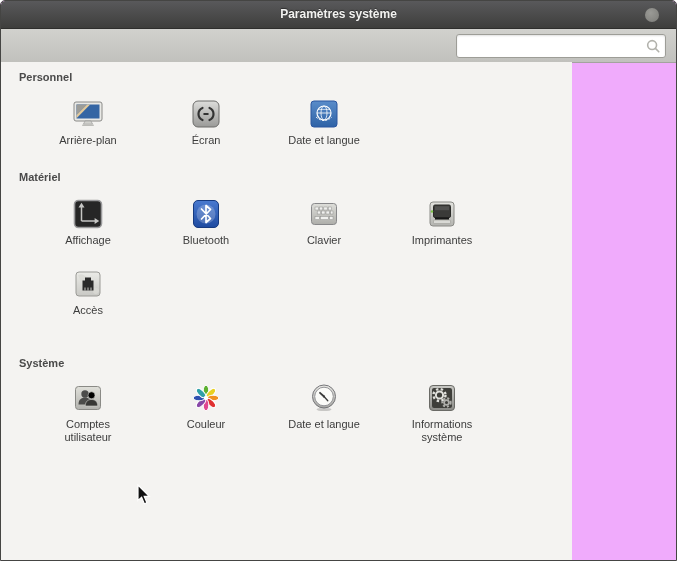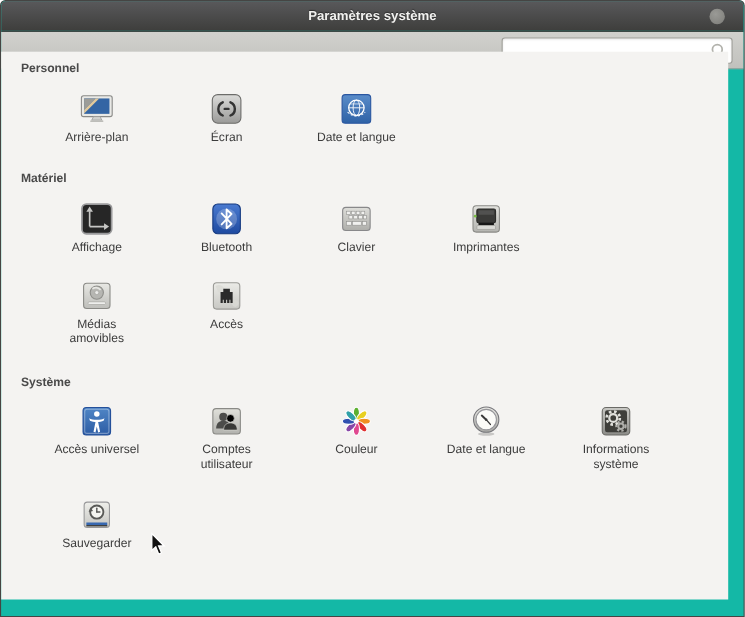--- a/index.html
+++ b/index.html
@@ -1,33 +1,33 @@
 <!DOCTYPE html>
 <html><head>
 <meta charset="utf-8">
 <style>
   html,body{margin:0;padding:0;background:#ffffff;width:677px;height:561px;overflow:hidden;
     font-family:"Liberation Sans","DejaVu Sans",sans-serif;}
   .window{position:absolute;left:0;top:0;width:675px;height:559px;border:1px solid #454543;
-    border-radius:5px 5px 0 0;background:#14b8a6;overflow:hidden;}
+    border-radius:5px 5px 0 0;background:#f0abfc;overflow:hidden;}
   .titlebar{position:absolute;left:0;top:0;width:100%;height:27px;
     background:linear-gradient(#59595b,#3e3e3c);border-bottom:1px solid #2e2e2c;
     border-radius:4px 4px 0 0;}
   .titlebar .title{position:absolute;left:0;right:0;top:6px;text-align:center;
     color:#f2f2f0;font-size:12px;font-weight:bold;text-shadow:0 -1px 1px rgba(0,0,0,.45);}
   .win-btn{position:absolute;right:17px;top:7px;width:14px;height:14px;border-radius:50%;
     background:radial-gradient(circle at 40% 35%,#9a9a96,#7c7c78);}
   .toolbar{position:absolute;left:0;top:28px;width:100%;height:33px;
     background:linear-gradient(#d1d1cd,#c1c1bd);border-bottom:1px solid #a3a39f;}
   .search{position:absolute;right:10px;top:5px;width:208px;height:22px;background:#ffffff;
     border:1px solid #9d9d97;border-radius:3px;box-shadow:inset 0 1px 2px rgba(0,0,0,.12);}
   .search input{position:absolute;left:6px;top:1px;width:172px;height:18px;border:none;outline:none;
     font-size:12px;color:#333;background:transparent;}
   .search svg{position:absolute;right:4px;top:3px;}
-  .content{position:absolute;left:0;top:46px;width:661px;height:498px;background:#f4f3f1;}
+  .content{position:absolute;left:0;top:61px;width:571px;height:498px;background:#f4f3f1;}
   .sect{position:absolute;left:18px;font-size:11px;font-weight:bold;color:#4a4a4a;}
   .row{position:absolute;left:28px;display:flex;}
   .cell{width:118px;display:flex;flex-direction:column;align-items:center;cursor:default;}
   .cell .ic{width:32px;height:32px;display:block;}
   .cell .lbl{margin-top:4px;font-size:11px;line-height:13px;color:#3c3c3c;text-align:center;
     white-space:pre-line;}
   .cursor{position:absolute;left:137px;top:484px;pointer-events:none;}
 </style>
 </head>
 <body>
@@ -171,37 +171,20 @@
           <rect x="9" y="19.5" width="14" height="2.2" fill="#171717"></rect>
           <rect x="7.5" y="22" width="17" height="3.6" rx="1" fill="#d9d9d5" stroke="#9a9a96" stroke-width=".6"></rect>
           <circle cx="6" cy="13.5" r="1.2" fill="#7ac143"></circle>
         </svg>
         <div class="lbl">Imprimantes</div>
       </div>
     </div>
 
     <div class="row" style="top:206px">
 
-      <div class="cell">
-        <svg class="ic" viewBox="0 0 32 32">
-          <defs>
-              <linearGradient id="g-md" x1="0" y1="0" x2="0" y2="1">
-            <stop offset="0" stop-color="#e8e8e4"></stop>
-                <stop offset="1" stop-color="#bebeba"></stop>
-              </linearGradient>
-            </defs>
-          <rect x="4" y="4.5" width="24" height="23" rx="3" fill="url(#g-md)" stroke="#8a8a86"></rect>
-          <circle cx="16" cy="13" r="6" fill="#b6b6b2" stroke="#8e8e8a"></circle>
-          <path d="M12,9.5 a6,6 0 0 1 7.5,1" fill="none" stroke="#e8e8e4" stroke-width="1.6"></path>
-          <circle cx="16" cy="13" r="1.8" fill="#ececea" stroke="#9a9a96" stroke-width=".5"></circle>
-          <rect x="8" y="21.5" width="16" height="2.2" rx="1.1" fill="#f6f6f4" stroke="#9a9a96" stroke-width=".5"></rect>
-        </svg>
-        <div class="lbl">Médias
-amovibles</div>
-      </div>
 
       <div class="cell">
         <svg class="ic" viewBox="0 0 32 32">
           <defs>
               <linearGradient id="g-nw" x1="0" y1="0" x2="0" y2="1">
             <stop offset="0" stop-color="#ebebe7"></stop>
                 <stop offset="1" stop-color="#c8c8c4"></stop>
               </linearGradient>
             </defs>
           <rect x="4" y="4" width="24" height="24" rx="3" fill="url(#g-nw)" stroke="#9a9a96"></rect>
@@ -216,36 +199,20 @@
         </svg>
         <div class="lbl">Accès</div>
       </div>
 
 
     </div>
 
     <div class="sect" style="top:295px">Système</div>
     <div class="row" style="top:320px">
 
-      <div class="cell">
-        <svg class="ic" viewBox="0 0 32 32">
-          <defs>
-              <linearGradient id="g-ua" x1="0" y1="0" x2="0" y2="1">
-            <stop offset="0" stop-color="#5086c6"></stop>
-                <stop offset="1" stop-color="#2c5ca4"></stop>
-              </linearGradient>
-            </defs>
-          <rect x="3.5" y="3.5" width="25" height="25" rx="3" fill="url(#g-ua)" stroke="#24509a"></rect>
-          <rect x="5" y="5" width="22" height="22" rx="2" fill="none" stroke="rgba(255,255,255,.35)"></rect>
-          <circle cx="16" cy="9.3" r="2.5" fill="#fff"></circle>
-          <path d="M9,13.2 C12,15.2 20,15.2 23,13.2 L22.2,15.4 C19.2,17 12.8,17 9.8,15.4 Z" fill="#fff"></path>
-          <path d="M14.9,16.2 L13,25.6 L14.8,26.1 L16,20.8 L17.2,26.1 L19,25.6 L17.1,16.2 Z" fill="#fff"></path>
-        </svg>
-        <div class="lbl">Accès universel</div>
-      </div>
 
       <div class="cell">
         <svg class="ic" viewBox="0 0 32 32">
           <defs>
               <linearGradient id="g-uc" x1="0" y1="0" x2="0" y2="1">
             <stop offset="0" stop-color="#e0e0da"></stop>
                 <stop offset="1" stop-color="#b2b2ae"></stop>
               </linearGradient>
             </defs>
           <rect x="3.5" y="4.5" width="25" height="23" rx="3" fill="url(#g-uc)" stroke="#8a8a86"></rect>
@@ -307,39 +274,19 @@
           <circle cx="13.5" cy="13" r="3.6" fill="none" stroke="#e0e0dc" stroke-width="2"></circle>
           <circle cx="13.5" cy="13" r="6" fill="none" stroke="#e0e0dc" stroke-width="2.4" stroke-dasharray="2.4 2.4"></circle>
           <circle cx="20.5" cy="20.5" r="2.4" fill="none" stroke="#aeaeaa" stroke-width="1.8"></circle>
           <circle cx="20.5" cy="20.5" r="4.2" fill="none" stroke="#aeaeaa" stroke-width="2" stroke-dasharray="2 2"></circle>
         </svg>
         <div class="lbl">Informations
 système</div>
       </div>
     </div>
 
-    <div class="row" style="top:405px">
-      <div class="cell">
-        <svg class="ic" viewBox="0 0 32 32">
-          <defs>
-              <linearGradient id="g-bk" x1="0" y1="0" x2="0" y2="1">
-            <stop offset="0" stop-color="#eeeeea"></stop>
-                <stop offset="1" stop-color="#c6c6c2"></stop>
-              </linearGradient>
-            </defs>
-          <rect x="4.5" y="4.5" width="23" height="23" rx="3" fill="url(#g-bk)" stroke="#98989a"></rect>
-          <circle cx="16" cy="13.5" r="6" fill="#f6f6f2" stroke="#5a5a58" stroke-width="1.7"></circle>
-          <path d="M10.2,9.2 l-1.6,4.2 4,-0.8 z" fill="#5a5a58"></path>
-          <line x1="16" y1="13.5" x2="16" y2="10" stroke="#5a5a58" stroke-width="1.3" stroke-linecap="round"></line>
-          <line x1="16" y1="13.5" x2="18.8" y2="13.5" stroke="#5a5a58" stroke-width="1.3" stroke-linecap="round"></line>
-          <rect x="6.5" y="23" width="19" height="2.4" fill="#3868b0"></rect>
-          <rect x="6.5" y="25.4" width="19" height="1.1" fill="#2c2c2a"></rect>
-        </svg>
-        <div class="lbl">Sauvegarder</div>
-      </div>
-    </div>
 
   </div>
 </div>
 
 <svg class="cursor" width="14" height="22" viewBox="0 0 14 22">
   <path d="M1,1 L1,16.5 L4.6,13.2 L7.3,19.8 L9.9,18.7 L7.2,12.3 L12.2,12.3 Z" fill="#111" stroke="#fff" stroke-width="1.2"></path>
 </svg>
 
 </body></html>

